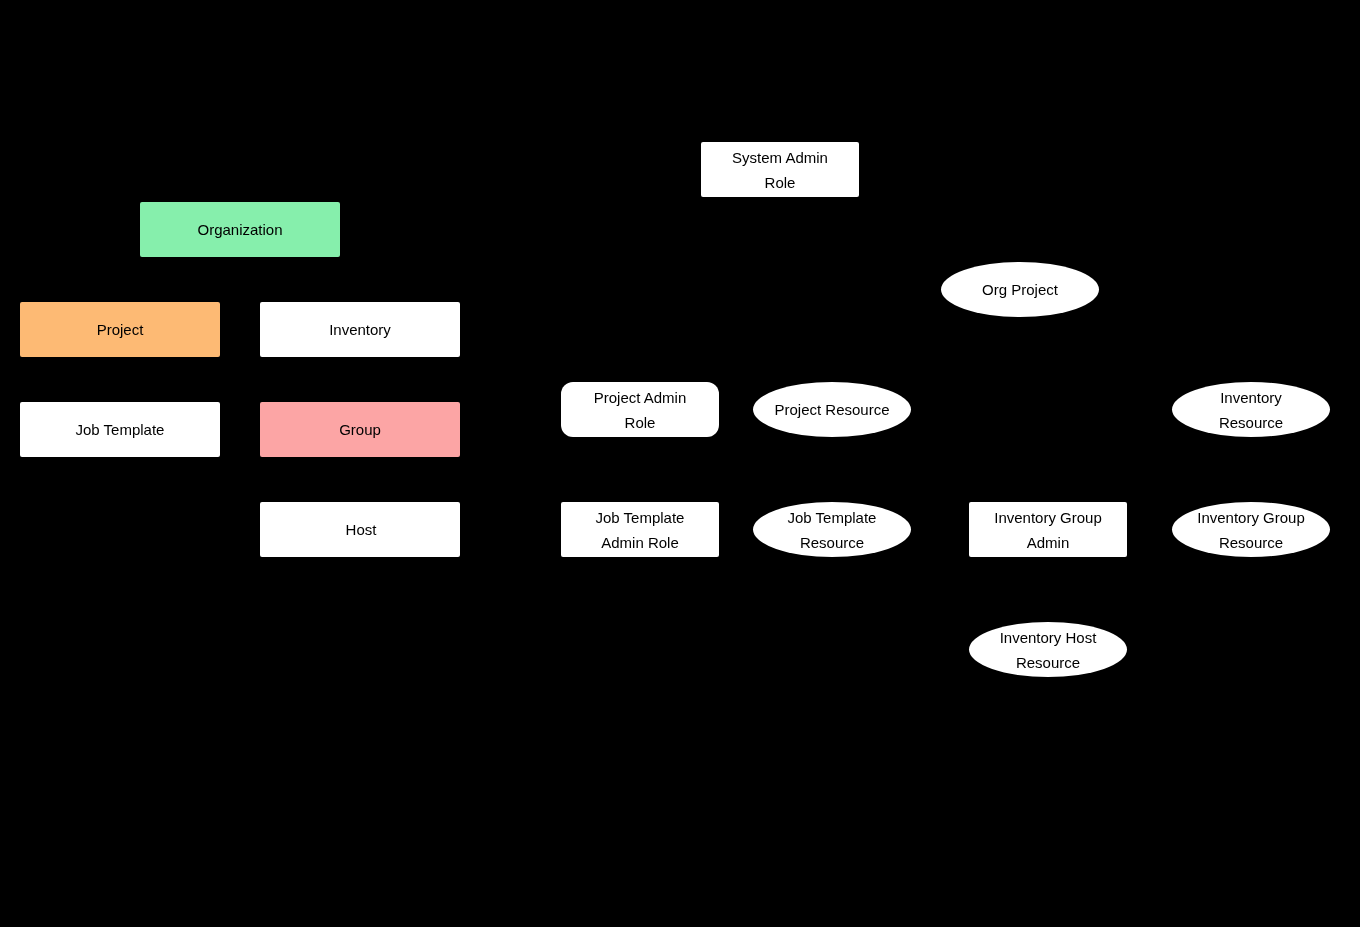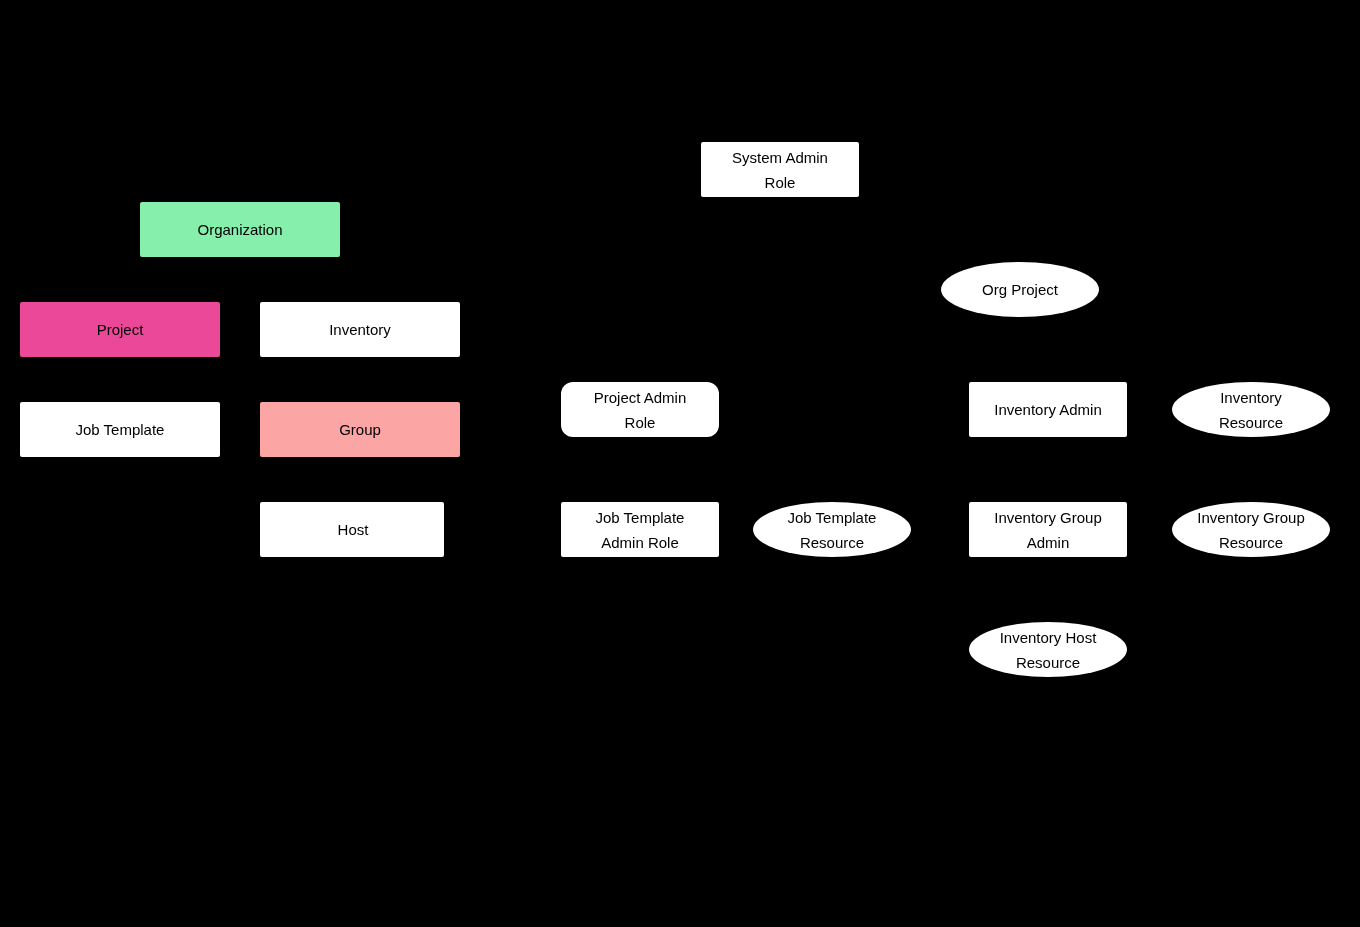--- a/index.html
+++ b/index.html
@@ -34,31 +34,31 @@
   }
   .ellipse {
     border-radius: 50% / 50%;
   }
 </style>
 </head>
 <body>
 
 <div id="canvas" style="background: rgb(0, 0, 0);">
     <div class="node rect" style="left: 140px; top: 202px; width: 200px; height: 55px; background: #86efac; color: rgb(0, 0, 0);">Organization</div>
-    <div class="node rect" style="left: 20px; top: 302px; width: 200px; height: 55px; background: #ec4899; color: rgb(0, 0, 0);">Project</div>
+    <div class="node rect" style="left: 20px; top: 302px; width: 200px; height: 55px; background: #fdba74; color: rgb(0, 0, 0);">Project</div>
     <div class="node rect" style="left: 260px; top: 302px; width: 200px; height: 55px; background: rgb(255, 255, 255); color: rgb(0, 0, 0);">Inventory</div>
     <div class="node rect" style="left: 20px; top: 402px; width: 200px; height: 55px; background: rgb(255, 255, 255); color: rgb(0, 0, 0);">Job Template</div>
     <div class="node rect" style="left: 260px; top: 402px; width: 200px; height: 55px; background: #fca5a5; color: rgb(0, 0, 0);">Group</div>
-    <div class="node rect" style="left: 260px; top: 502px; width: 184px; height: 55px; background: rgb(255, 255, 255); color: rgb(0, 0, 0); padding-left: 8px;">Host</div>
+    <div class="node rect" style="left: 260px; top: 502px; width: 200px; height: 55px; background: rgb(255, 255, 255); color: rgb(0, 0, 0); padding-left: 8px;">Host</div>
     <div class="node rect" style="left: 701px; top: 142px; width: 158px; height: 55px; background: rgb(255, 255, 255); color: rgb(0, 0, 0);">System Admin
 Role</div>
     <div class="node ellipse" style="left: 941px; top: 262px; width: 158px; height: 55px; background: rgb(255, 255, 255); color: rgb(0, 0, 0);">Org Project</div>
     <div class="node rect" style="left: 561px; top: 382px; width: 158px; height: 55px; background: rgb(255, 255, 255); color: rgb(0, 0, 0); border-radius: 12px;">Project Admin
 Role</div>
-    <div class="node rect" style="left: 969px; top: 382px; width: 158px; height: 55px; background: rgb(255, 255, 255); color: rgb(0, 0, 0);">Inventory Admin</div>
+    <div class="node ellipse" style="left: 753px; top: 382px; width: 158px; height: 55px; background: rgb(255, 255, 255); color: rgb(0, 0, 0);">Project Resource</div>
     <div class="node ellipse" style="left: 1172px; top: 382px; width: 158px; height: 55px; background: rgb(255, 255, 255); color: rgb(0, 0, 0);">Inventory
 Resource</div>
     <div class="node rect" style="left: 561px; top: 502px; width: 158px; height: 55px; background: rgb(255, 255, 255); color: rgb(0, 0, 0);">Job Template
 Admin Role</div>
     <div class="node ellipse" style="left: 753px; top: 502px; width: 158px; height: 55px; background: rgb(255, 255, 255); color: rgb(0, 0, 0);">Job Template
 Resource</div>
     <div class="node rect" style="left: 969px; top: 502px; width: 158px; height: 55px; background: rgb(255, 255, 255); color: rgb(0, 0, 0);">Inventory Group
 Admin</div>
     <div class="node ellipse" style="left: 1172px; top: 502px; width: 158px; height: 55px; background: rgb(255, 255, 255); color: rgb(0, 0, 0);">Inventory Group
 Resource</div>

